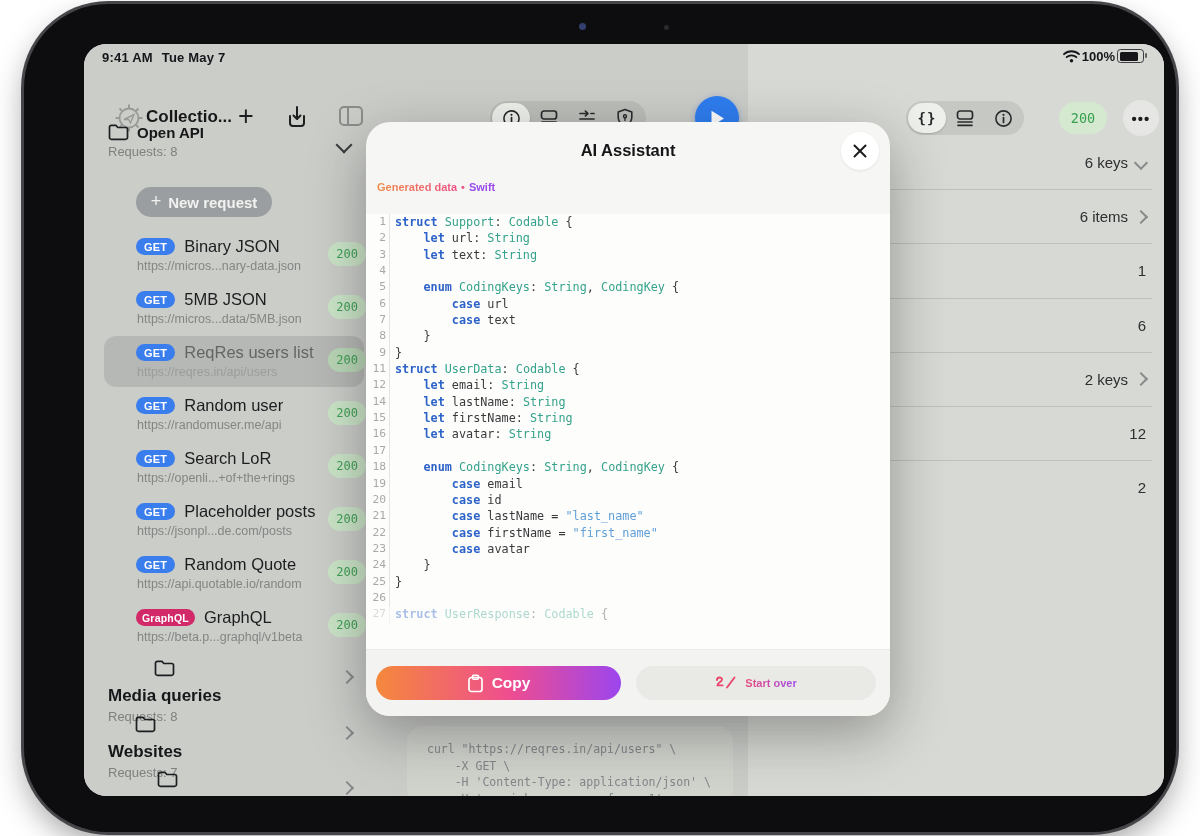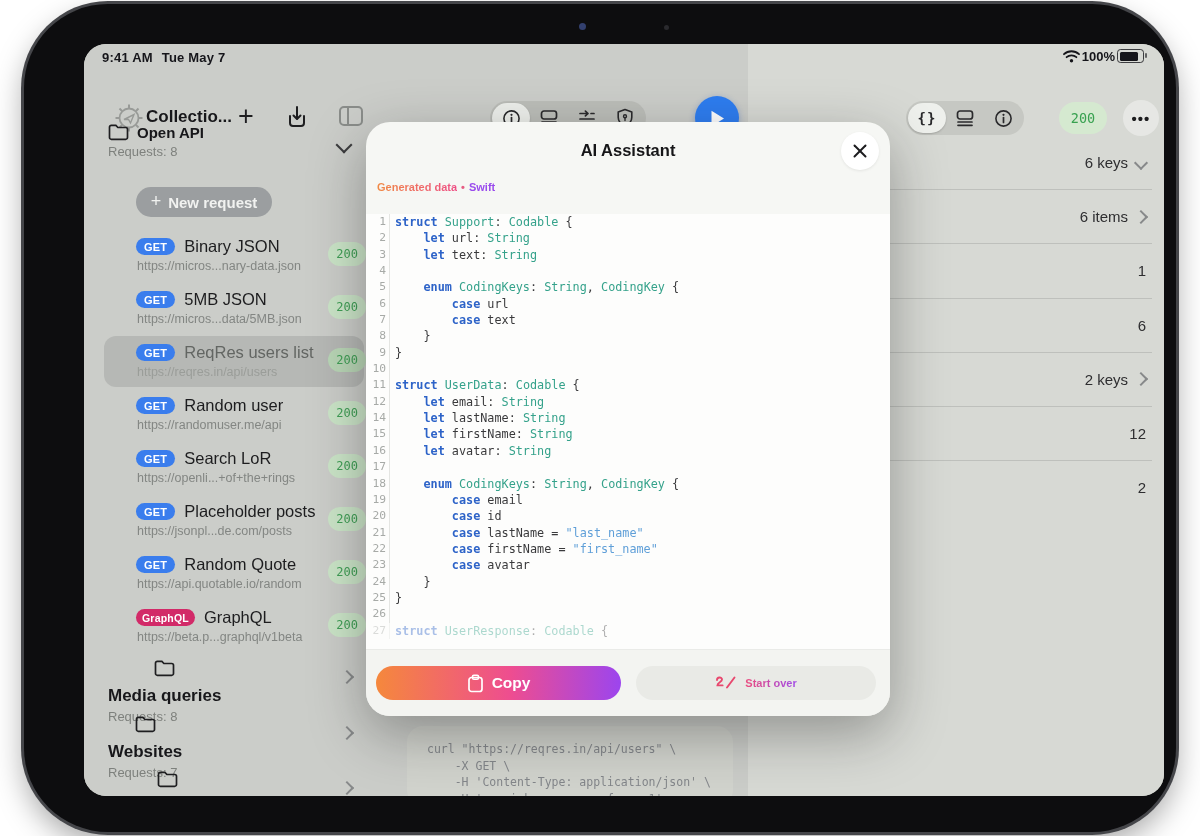--- a/index.html
+++ b/index.html
@@ -416,21 +416,20 @@
         <div class="code-area">
             <div class="code-line"><span class="ln">1</span><span class="lc"><span class="kw">struct</span><span class="pl"> </span><span class="ty">Support</span><span class="pl">: </span><span class="ty">Codable</span><span class="pl"> {</span></span></div>
             <div class="code-line"><span class="ln">2</span><span class="lc"><span class="pl">    </span><span class="kw">let</span><span class="pl"> url: </span><span class="ty">String</span></span></div>
             <div class="code-line"><span class="ln">3</span><span class="lc"><span class="pl">    </span><span class="kw">let</span><span class="pl"> text: </span><span class="ty">String</span></span></div>
             <div class="code-line"><span class="ln">4</span><span class="lc"></span></div>
             <div class="code-line"><span class="ln">5</span><span class="lc"><span class="pl">    </span><span class="kw">enum</span><span class="pl"> </span><span class="ty">CodingKeys</span><span class="pl">: </span><span class="ty">String</span><span class="pl">, </span><span class="ty">CodingKey</span><span class="pl"> {</span></span></div>
             <div class="code-line"><span class="ln">6</span><span class="lc"><span class="pl">        </span><span class="kw">case</span><span class="pl"> url</span></span></div>
             <div class="code-line"><span class="ln">7</span><span class="lc"><span class="pl">        </span><span class="kw">case</span><span class="pl"> text</span></span></div>
             <div class="code-line"><span class="ln">8</span><span class="lc"><span class="pl">    }</span></span></div>
             <div class="code-line"><span class="ln">9</span><span class="lc"><span class="pl">}</span></span></div>
-            <div class="code-line"><span class="ln">10</span><span class="lc"></span></div>
             <div class="code-line"><span class="ln">11</span><span class="lc"><span class="kw">struct</span><span class="pl"> </span><span class="ty">UserData</span><span class="pl">: </span><span class="ty">Codable</span><span class="pl"> {</span></span></div>
             <div class="code-line"><span class="ln">12</span><span class="lc"><span class="pl">    </span><span class="kw">let</span><span class="pl"> email: </span><span class="ty">String</span></span></div>
             <div class="code-line"><span class="ln">14</span><span class="lc"><span class="pl">    </span><span class="kw">let</span><span class="pl"> lastName: </span><span class="ty">String</span></span></div>
             <div class="code-line"><span class="ln">15</span><span class="lc"><span class="pl">    </span><span class="kw">let</span><span class="pl"> firstName: </span><span class="ty">String</span></span></div>
             <div class="code-line"><span class="ln">16</span><span class="lc"><span class="pl">    </span><span class="kw">let</span><span class="pl"> avatar: </span><span class="ty">String</span></span></div>
             <div class="code-line"><span class="ln">17</span><span class="lc"></span></div>
             <div class="code-line"><span class="ln">18</span><span class="lc"><span class="pl">    </span><span class="kw">enum</span><span class="pl"> </span><span class="ty">CodingKeys</span><span class="pl">: </span><span class="ty">String</span><span class="pl">, </span><span class="ty">CodingKey</span><span class="pl"> {</span></span></div>
             <div class="code-line"><span class="ln">19</span><span class="lc"><span class="pl">        </span><span class="kw">case</span><span class="pl"> email</span></span></div>
             <div class="code-line"><span class="ln">20</span><span class="lc"><span class="pl">        </span><span class="kw">case</span><span class="pl"> id</span></span></div>
             <div class="code-line"><span class="ln">21</span><span class="lc"><span class="pl">        </span><span class="kw">case</span><span class="pl"> lastName = </span><span class="st">"last_name"</span></span></div>

